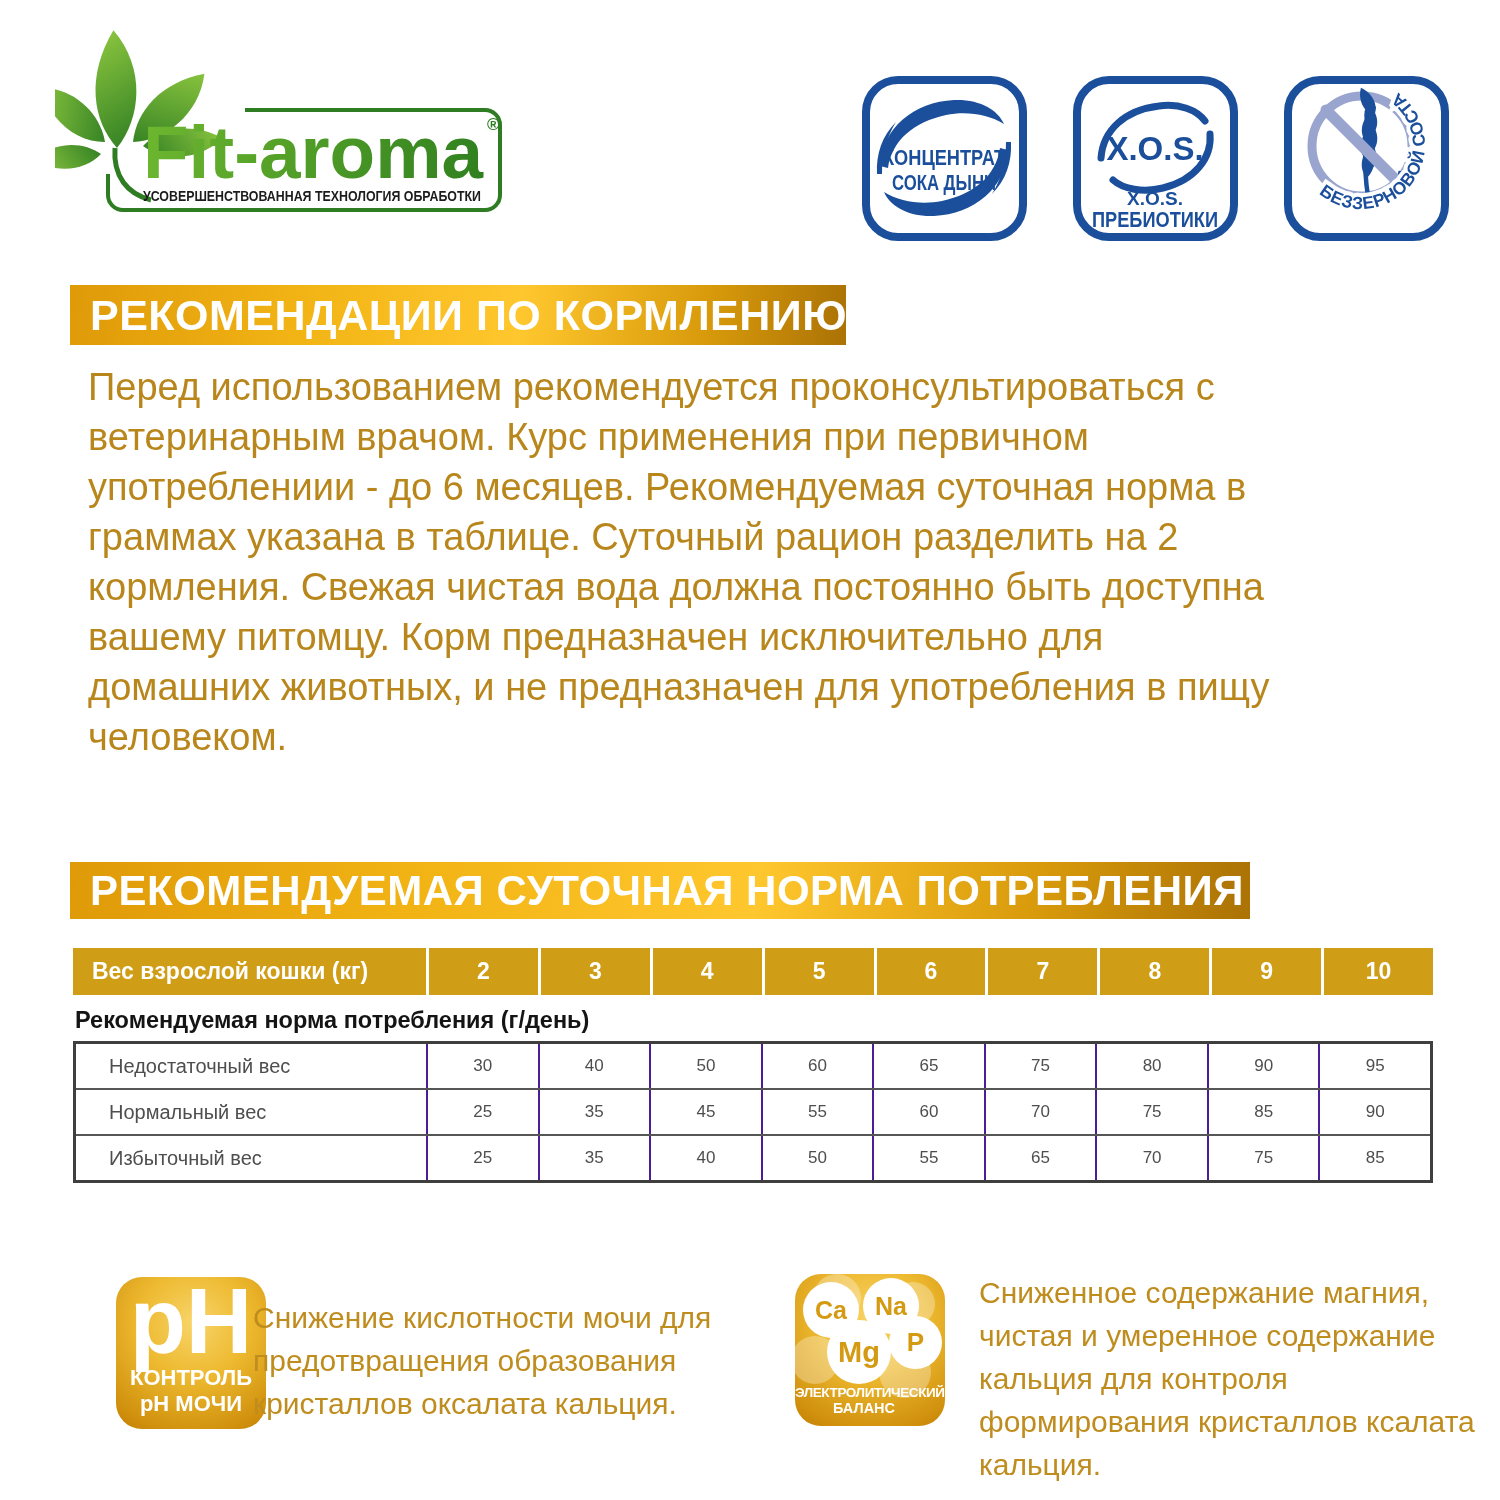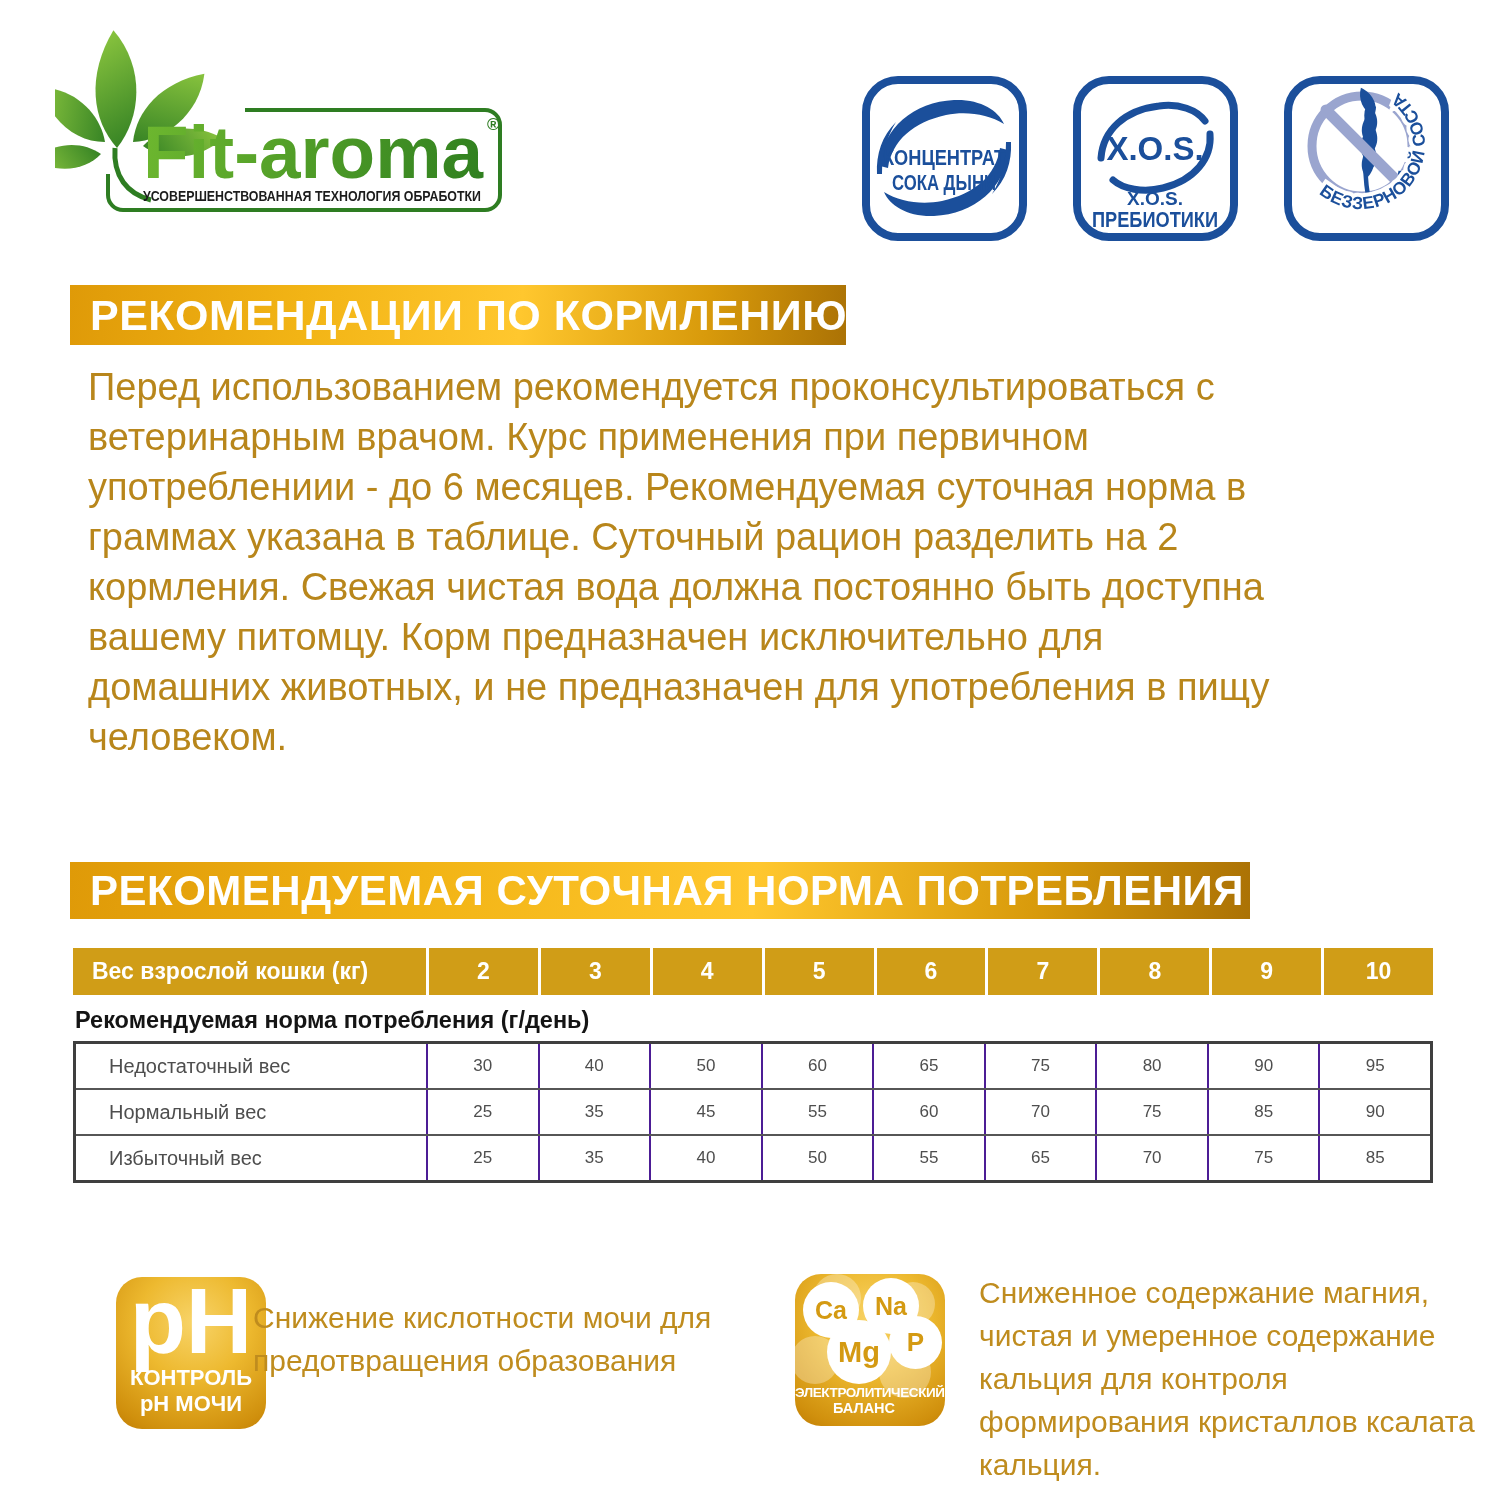--- a/index.html
+++ b/index.html
@@ -218,20 +218,21 @@
   </div>
 
   <div class="gold-badge ph-badge">
     <div class="ph-main">pH</div>
     <div class="ph-l1">КОНТРОЛЬ</div>
     <div class="ph-l2">pH МОЧИ</div>
   </div>
   <div class="feature-text ph-text">
       <div>Снижение кислотности мочи для</div>
       <div>предотвращения образования</div>
+      <div>кристаллов оксалата кальция.</div>
     </div>
 
   <div class="gold-badge el-badge">
     <div class="ghost g1"></div>
     <div class="ghost g2"></div>
     <div class="ghost g3"></div>
     <div class="ghost g4"></div>
     <div class="circ e-ca">Ca</div>
     <div class="circ e-na">Na</div>
     <div class="circ e-mg">Mg</div>

